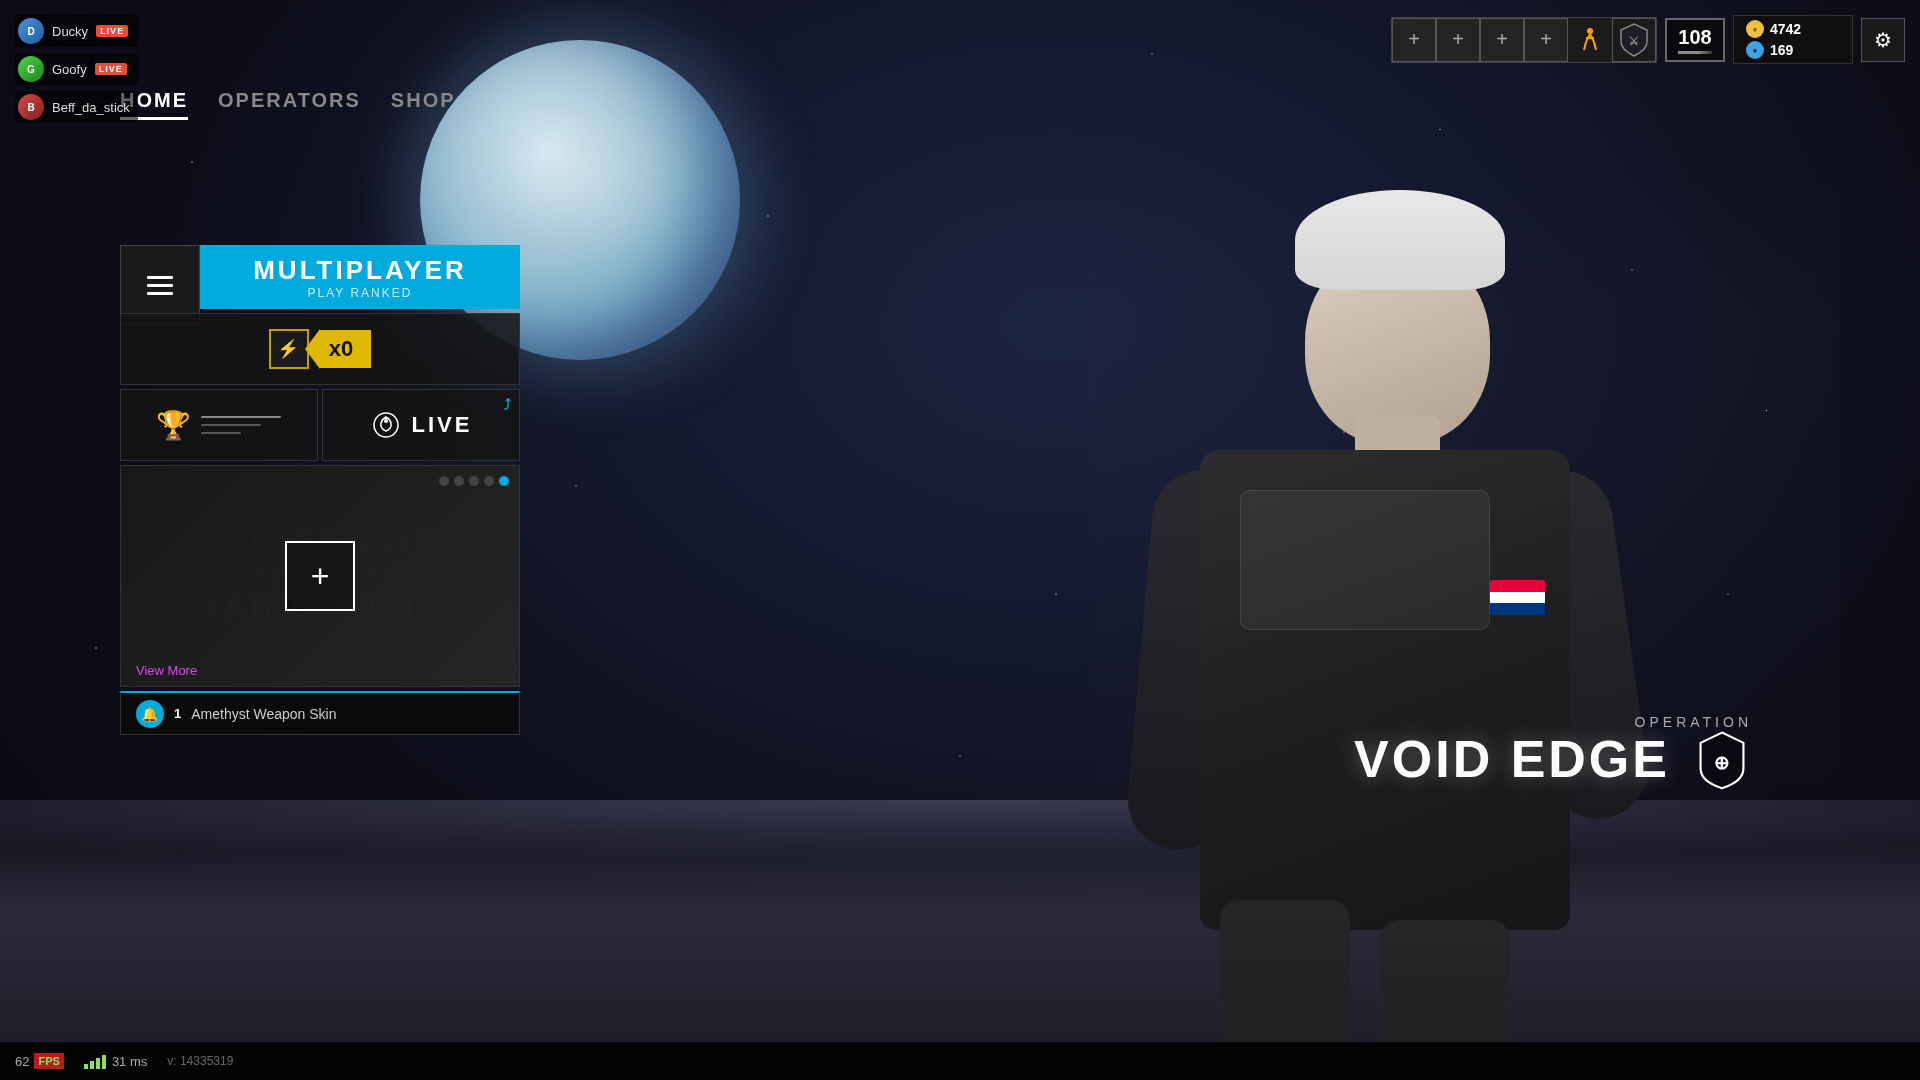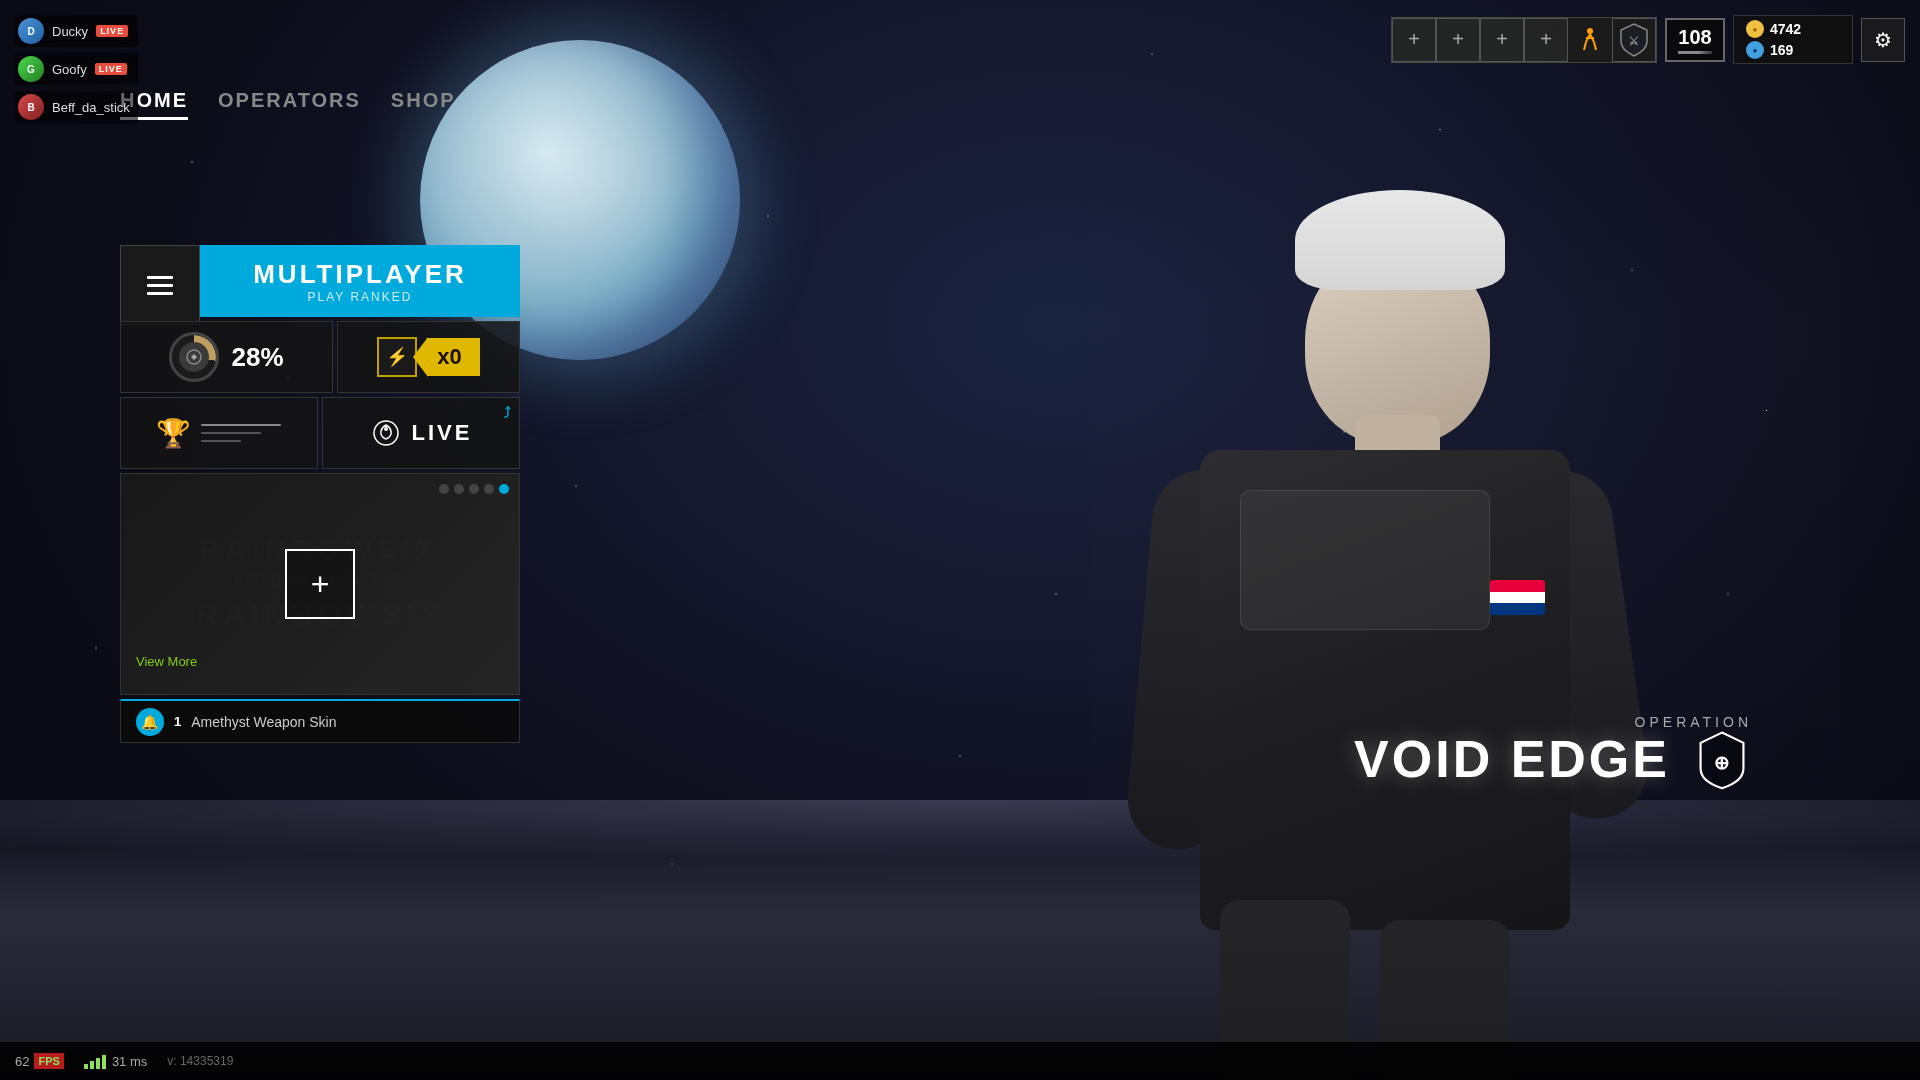--- a/index.html
+++ b/index.html
@@ -306,21 +306,21 @@
       position: absolute;
       top: 245px;
       left: 120px;
       width: 400px;
       z-index: 20;
     }
 
     
     .multiplayer-section {
       display: flex;
-      height: 72px;
+      height: 64px;
       margin-bottom: 4px;
     }
     .menu-icon-btn {
       width: 80px;
       height: 80px;
       background: #1a1a1a;
       border: 1px solid #444;
       display: flex;
       align-items: center;
       justify-content: center;
@@ -555,24 +555,24 @@
       width: 10px;
       height: 10px;
       border-radius: 50%;
       background: #444;
     }
     .dot.active {
       background: #00aadd;
     }
     .news-view-more {
       position: absolute;
-      bottom: 25px;
+      bottom: 8px;
       left: 15px;
       font-size: 13px;
-      color: #84cc16;
+      color: #d946ef;
     }
 
     
     .notification-bar {
       background: rgba(10,10,10,0.9);
       border: 1px solid #333;
       border-top: 2px solid #00aadd;
       height: 44px;
       display: flex;
       align-items: center;
@@ -809,31 +809,20 @@
       </div>
     </div>
     <div class="multiplayer-btn">
       <div class="multiplayer-title">MULTIPLAYER</div>
       <div class="multiplayer-sub">PLAY RANKED</div>
     </div>
   </div>
 
   <div class="stats-row">
 
-    <div class="stat-box">
-      <div class="xp-circle">
-        <div class="xp-icon">
-          <svg width="20" height="20" viewBox="0 0 20 20">
-            <circle cx="10" cy="10" r="7" stroke="#888" stroke-width="1.5" fill="none"></circle>
-            <path d="M7 10 L10 7 L13 10 L10 13 Z" fill="#aaa"></path>
-          </svg>
-        </div>
-      </div>
-      <span class="stat-percent">28%</span>
-    </div>
 
     <div class="boost-box">
       <div class="boost-icon">⚡</div>
       <div style="position:relative;display:flex;align-items:center;">
         <div style="position:absolute;left:-14px;width:0;height:0;border-top:20px solid transparent;border-bottom:20px solid transparent;border-right:15px solid #e0b800;"></div>
         <div style="background:#e0b800;padding:6px 18px 6px 10px;font-size:22px;font-weight:900;color:#1a1000;">x0</div>
       </div>
     </div>
   </div>
 

